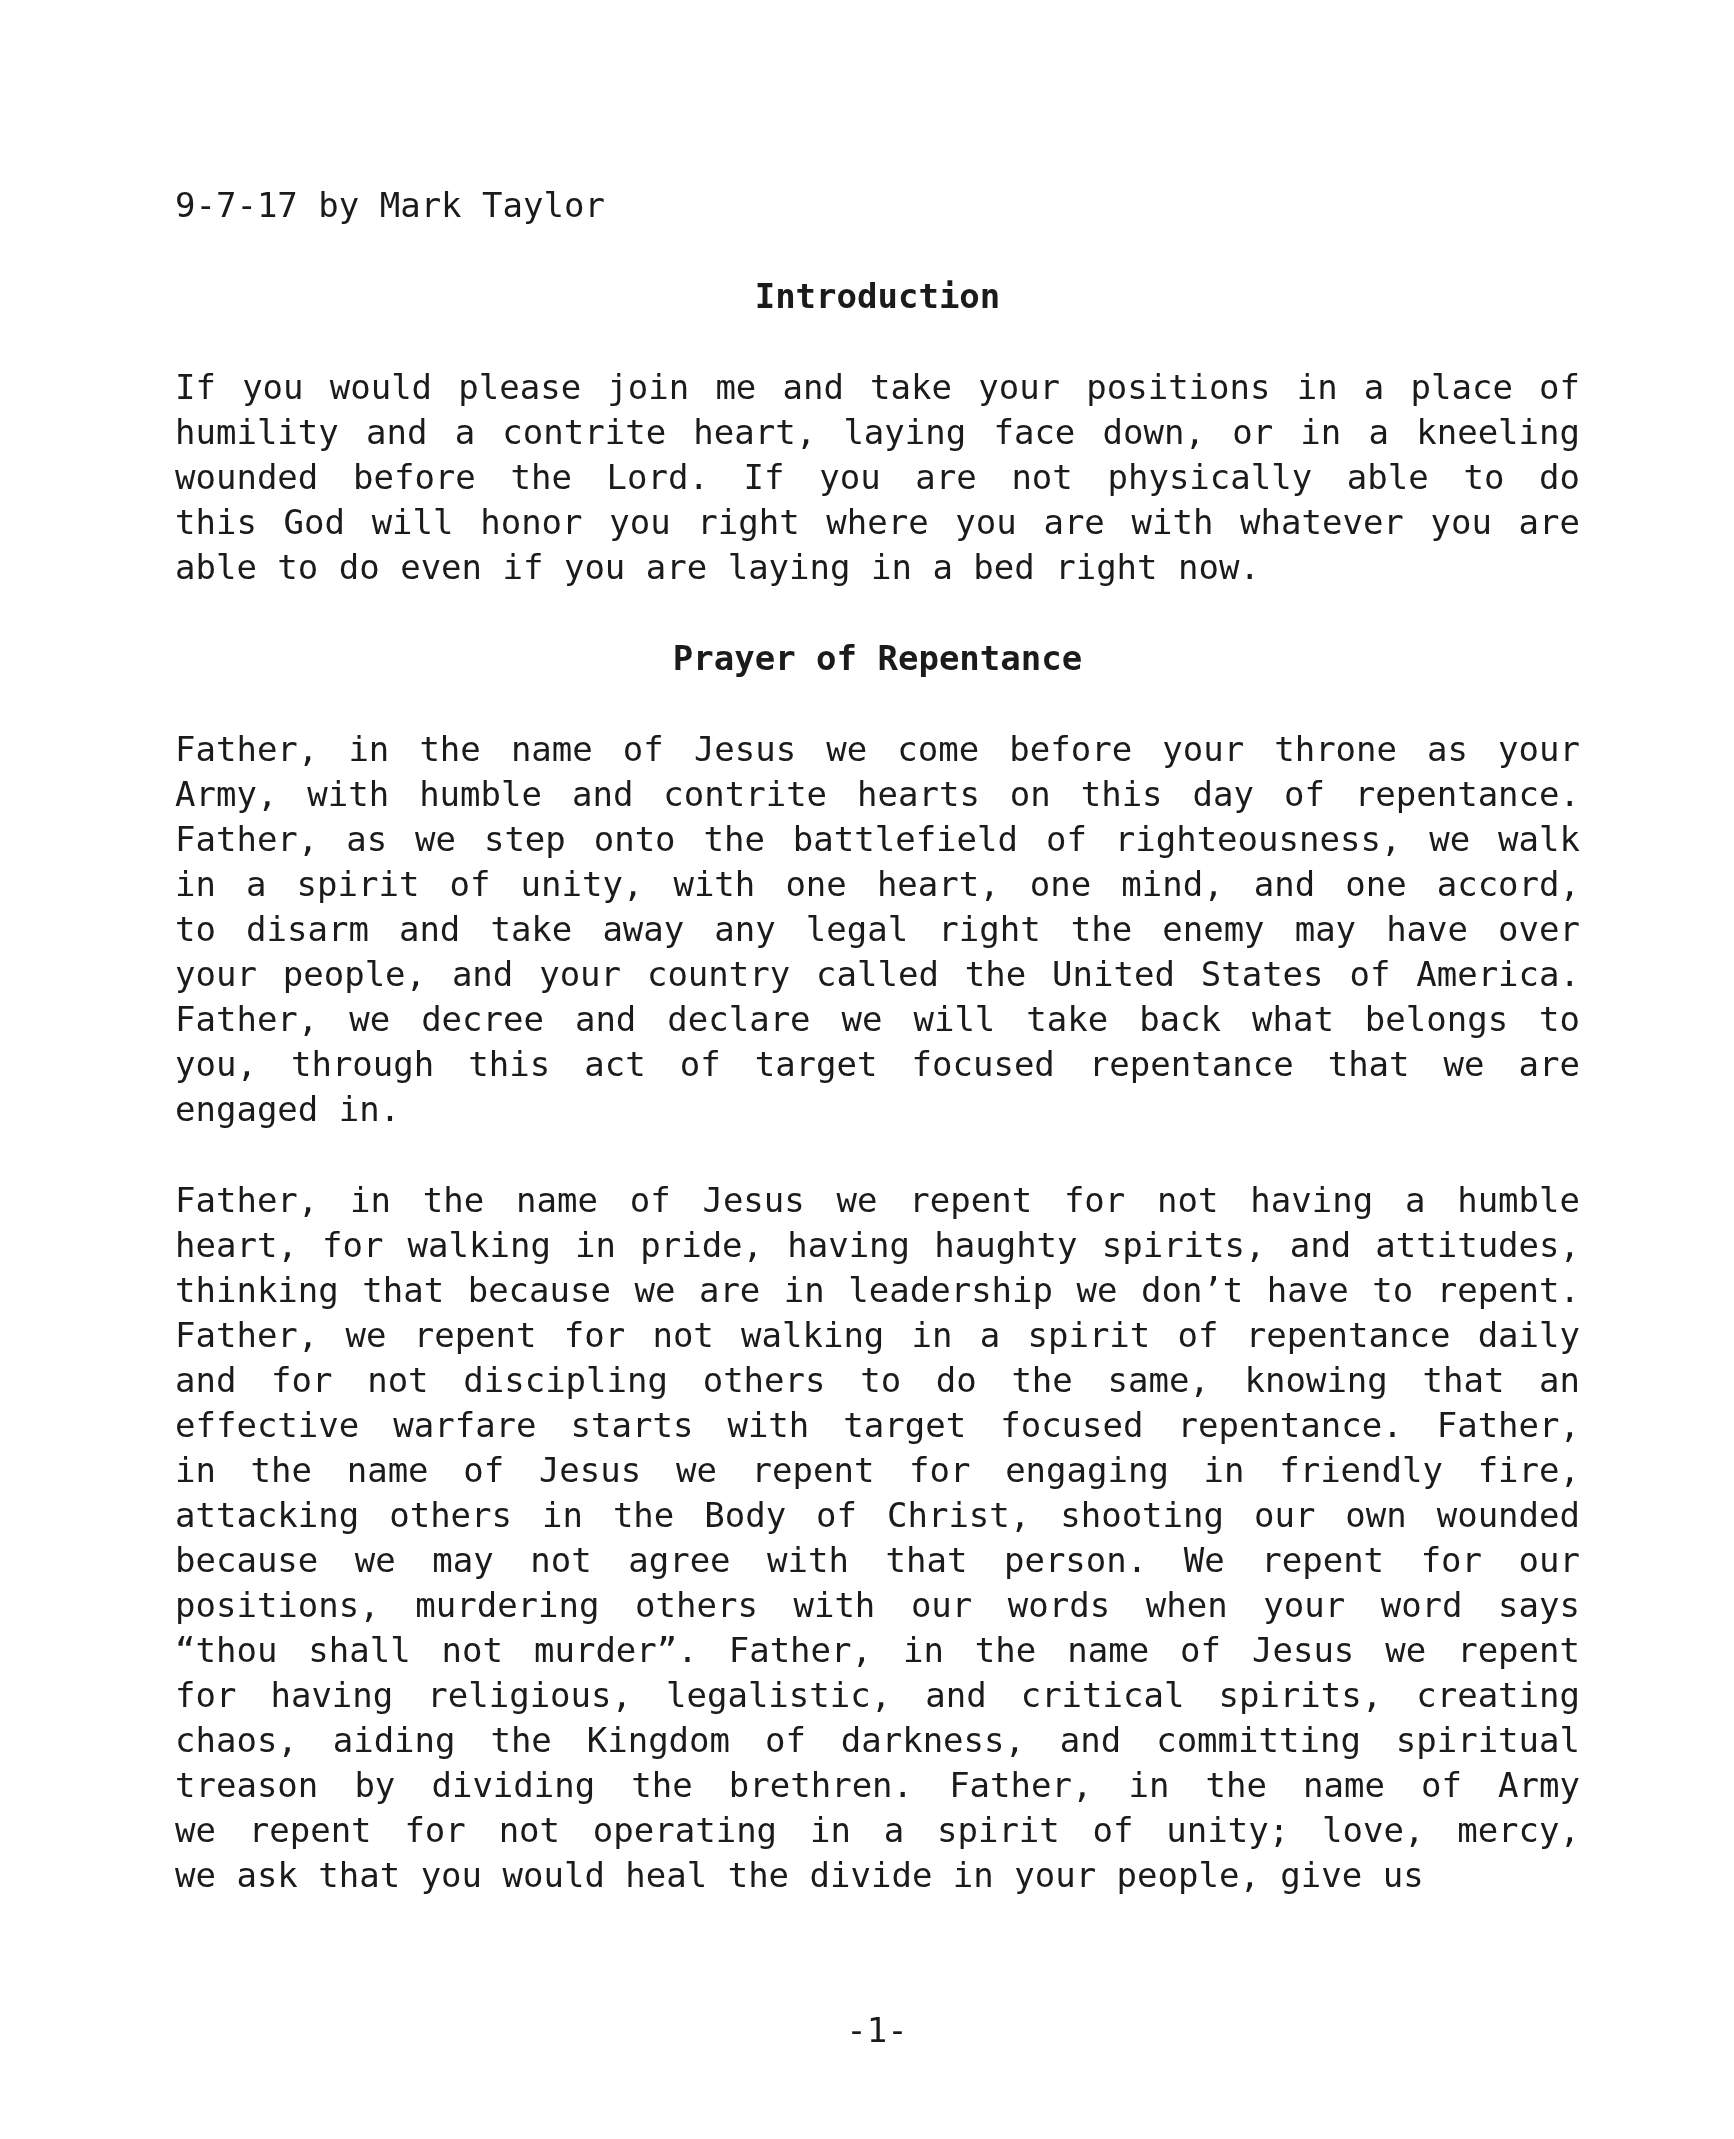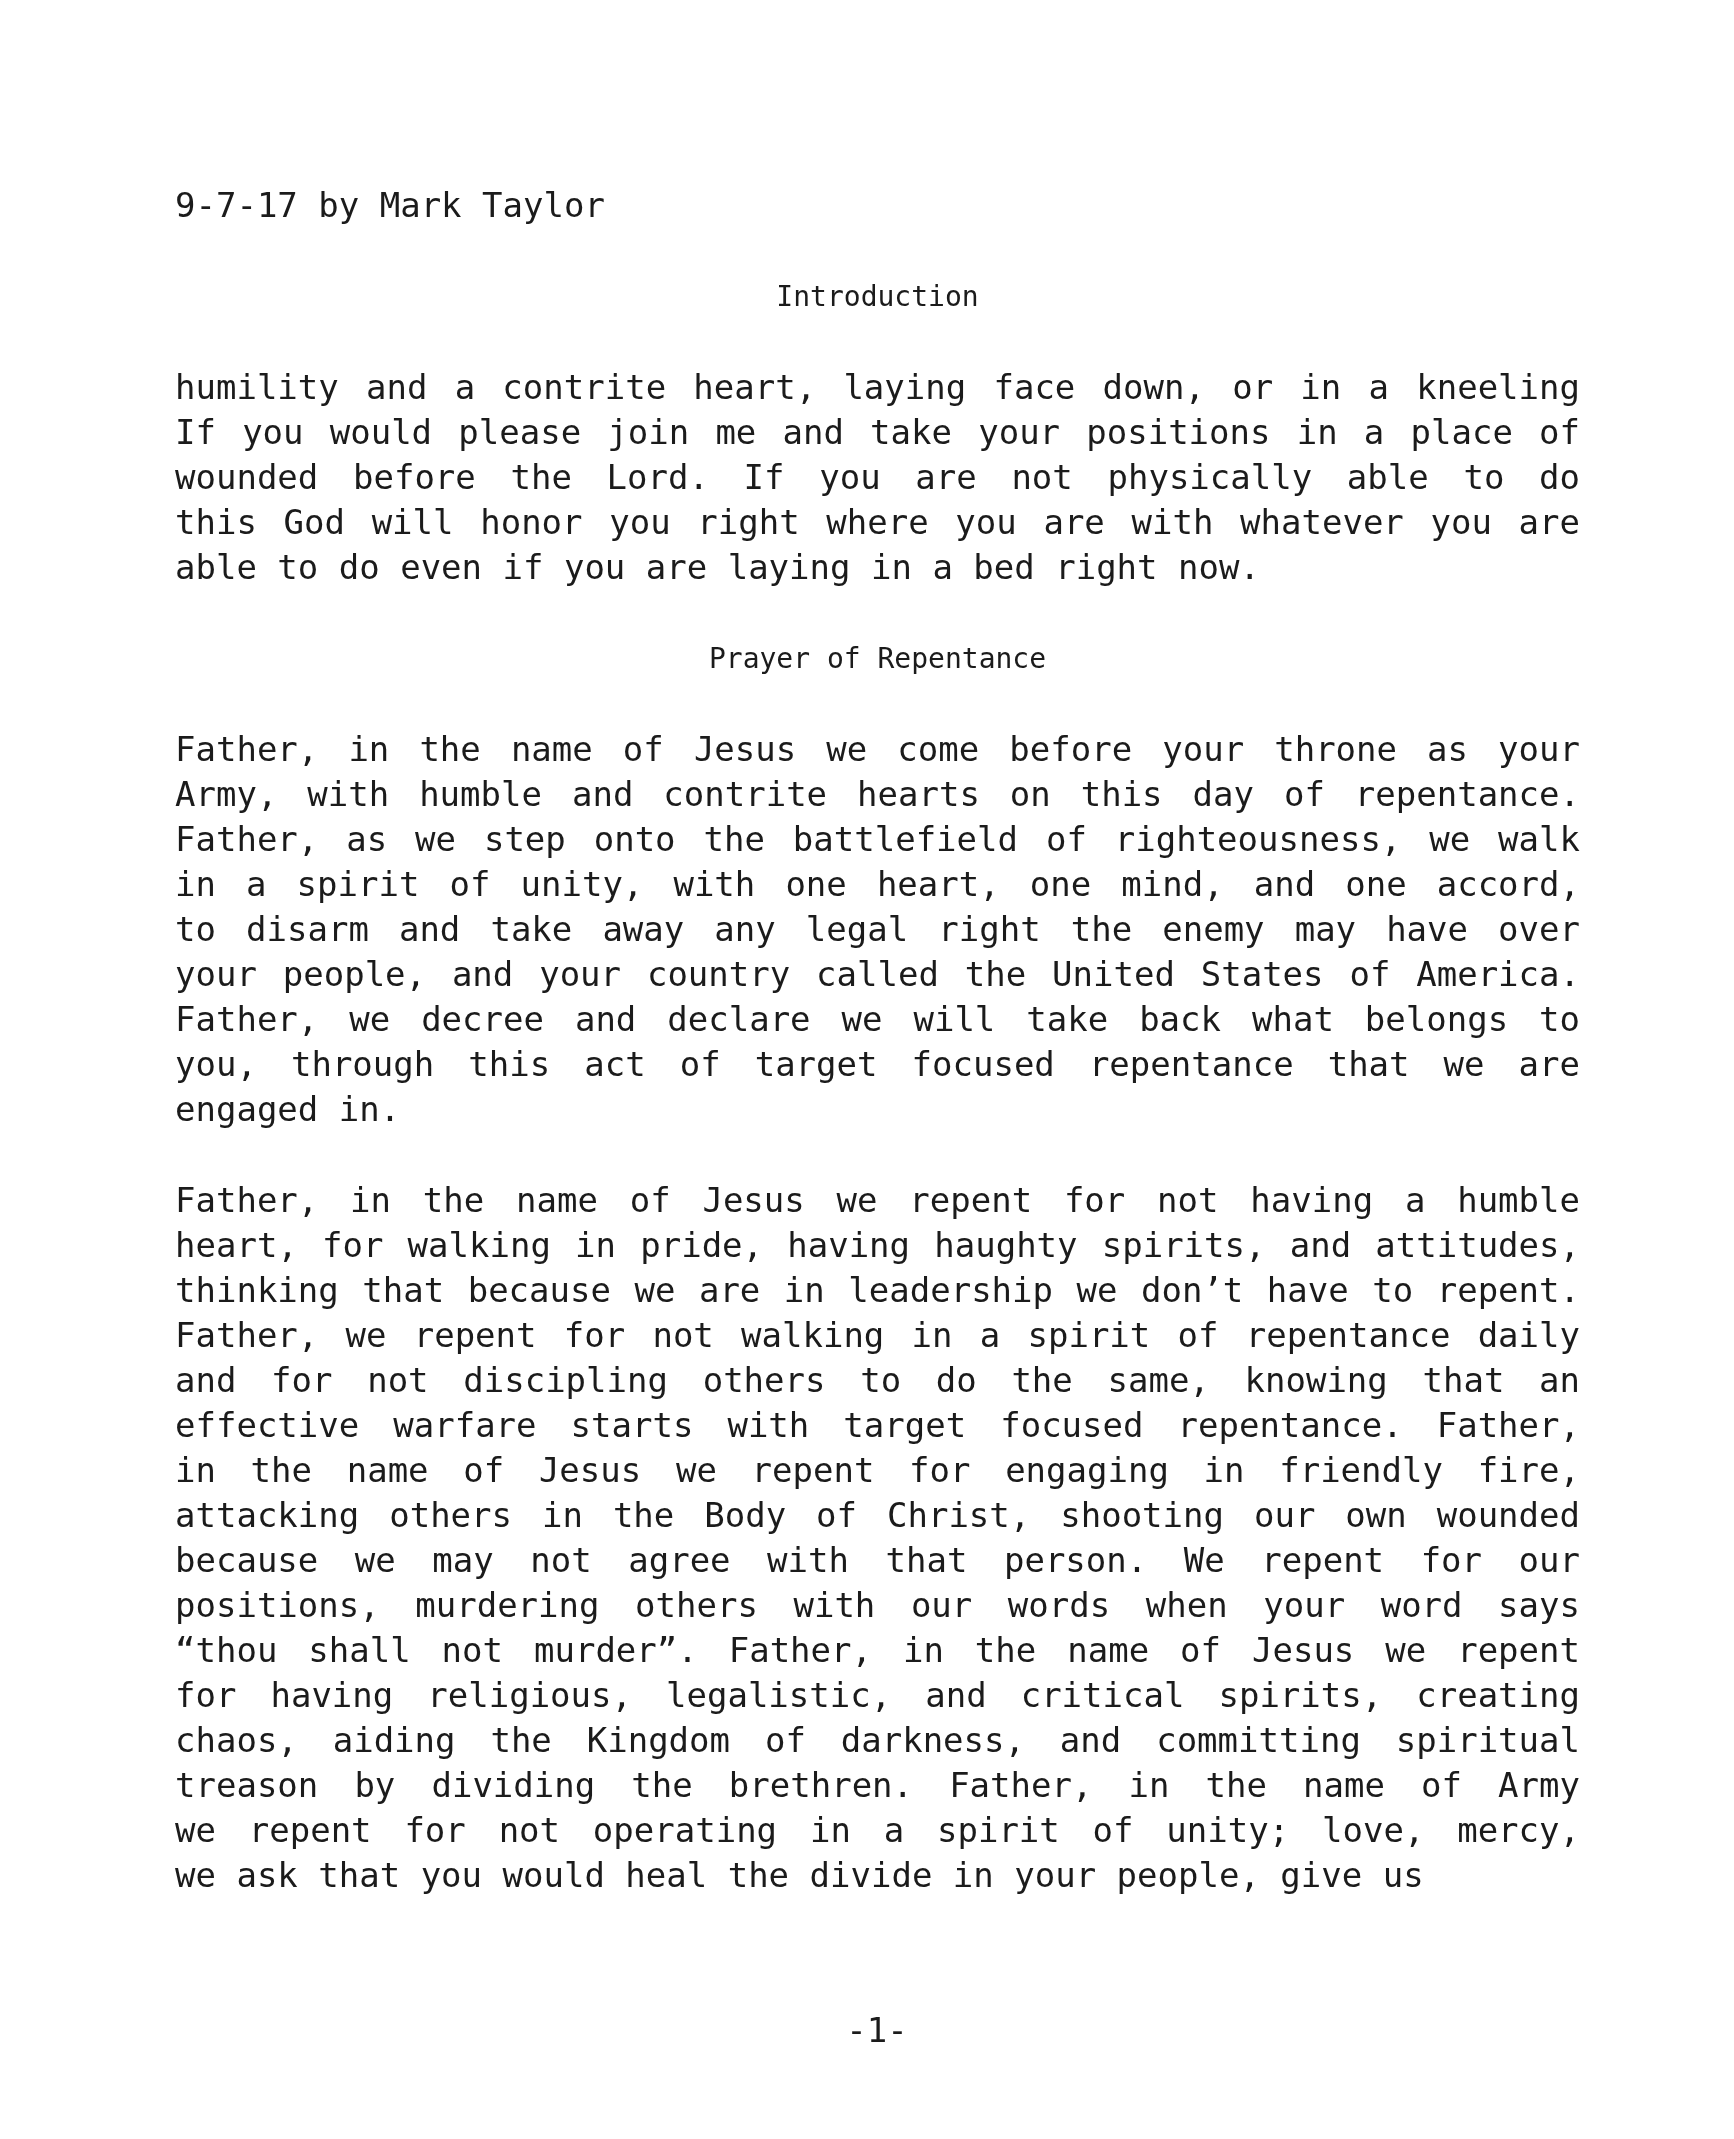--- a/index.html
+++ b/index.html
@@ -21,22 +21,22 @@
     overflow:hidden;
   }
   .block{margin:0;}
   .block + .block{margin-top:46px;}
   .byline{
     text-align:left;
     white-space:nowrap;
   }
   .heading{
     text-align:center;
-    font-weight:normal;
-    font-size:28px;
+    font-weight:bold;
+    font-size:34px;
     line-height:45px;
   }
   .para .tline{
     text-align:justify;
     text-align-last:justify;
     white-space:normal;
   }
   .para .tline.last{
     text-align-last:left;
   }
@@ -53,22 +53,22 @@
 </head>
 <body>
 
 <div class="page">
 
   <div class="block byline">9-7-17 by Mark Taylor</div>
 
   <div class="block heading">Introduction</div>
 
   <div class="block para">
+      <div class="tline">If you would please join me and take your positions in a place of</div>
       <div class="tline">humility and a contrite heart, laying face down, or in a kneeling</div>
-      <div class="tline">If you would please join me and take your positions in a place of</div>
       <div class="tline">wounded before the Lord. If you are not physically able to do</div>
       <div class="tline">this God will honor you right where you are with whatever you are</div>
       <div class="tline last">able to do even if you are laying in a bed right now.</div>
     </div>
 
   <div class="block heading">Prayer of Repentance</div>
 
   <div class="block para">
       <div class="tline">Father, in the name of Jesus we come before your throne as your</div>
       <div class="tline">Army, with humble and contrite hearts on this day of repentance.</div>

